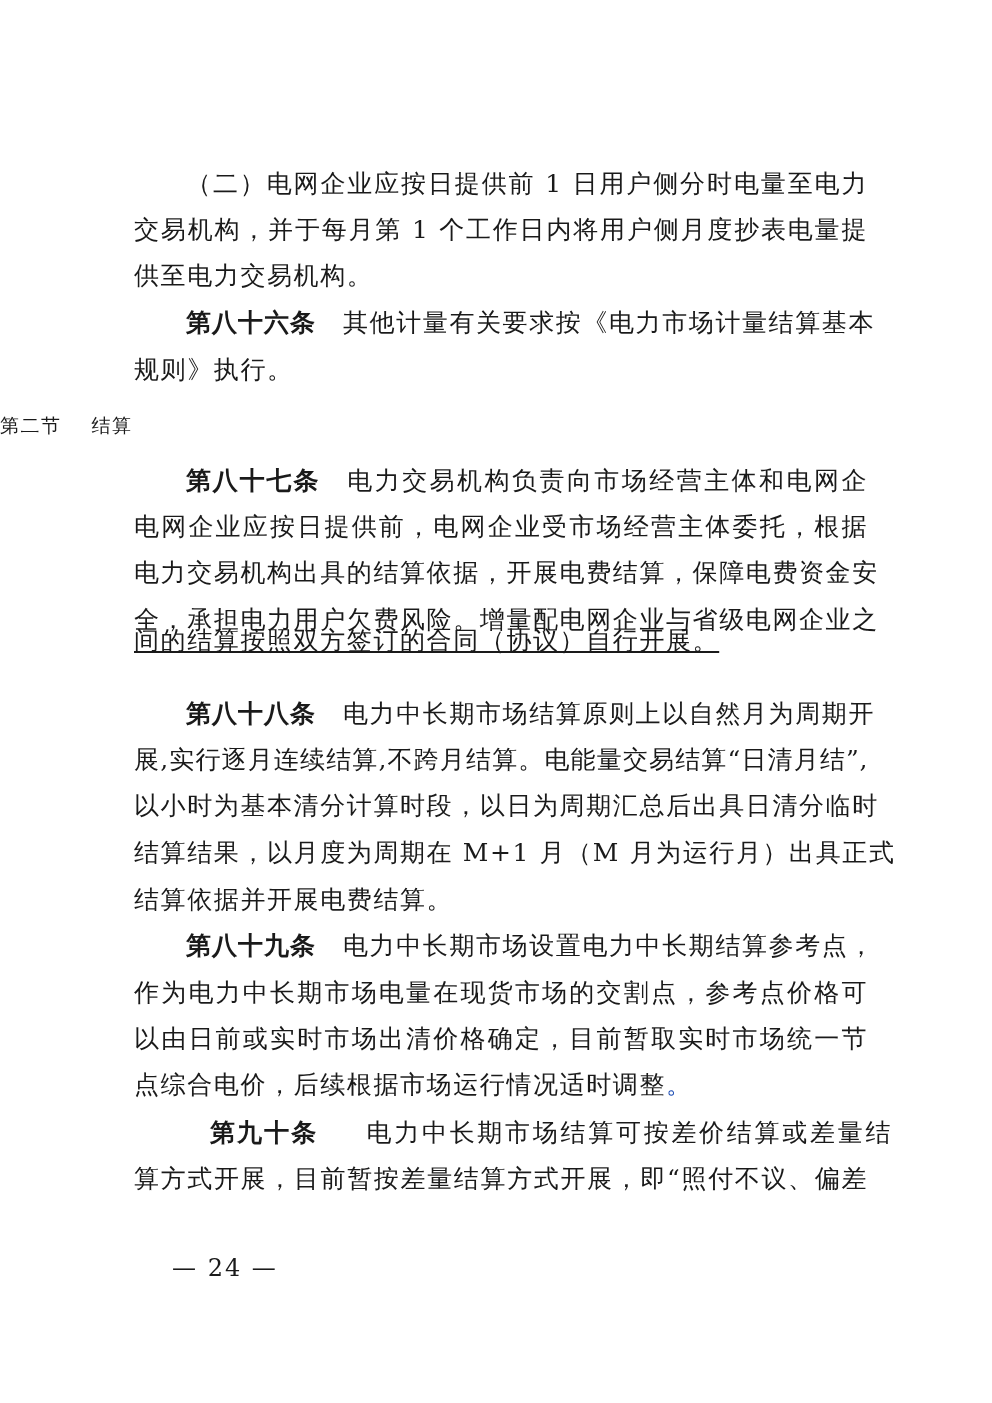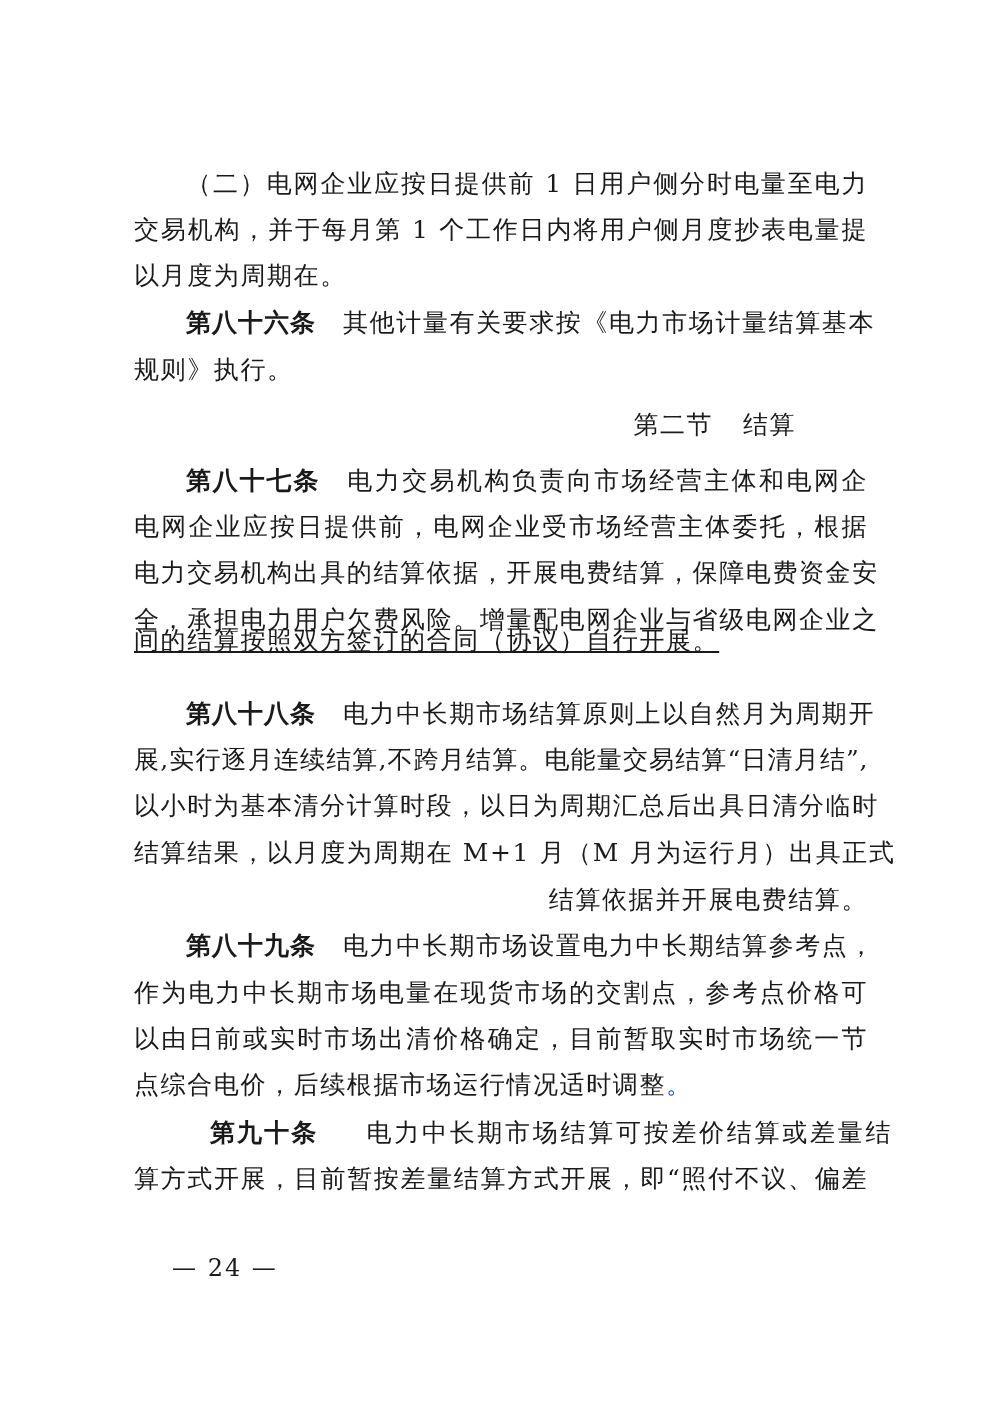--- a/index.html
+++ b/index.html
@@ -5,34 +5,34 @@
   html, body { margin: 0; padding: 0; background: #ffffff; }
   body { width: 992px; height: 1403px; position: relative; overflow: hidden;
          font-family: "DejaVu Serif", "Liberation Serif", serif; color: #1a1a1a; }
   .page { position: absolute; left: 0; top: 0; width: 992px; height: 1403px; background: #fff; border-radius: 22px; }
   .line { position: absolute; left: 134px; width: 734px; height: 46px; line-height: 46px;
           font-size: 25px; white-space: nowrap; letter-spacing: 1.6px; }
   .line.justify { text-align: justify; text-align-last: justify; }
   .line.indent { left: 186px; width: 682px; }
   .art { font-weight: bold; letter-spacing: 1px; margin-right: 27px; }
   .art.wide { margin-right: 48px; }
-  .heading { position: absolute; left: 0; width: 796px; text-align: right; top: 402px;
-             height: 46px; line-height: 46px; font-size: 25px; letter-spacing: 1.5px; }
+  .heading { position: absolute; left: 0; width: 796px; text-align: left; top: 402px;
+             height: 46px; line-height: 46px; font-size: 19px; letter-spacing: 1.5px; }
   .heading .gap { display: inline-block; width: 30px; }
   .pageno { position: absolute; left: 172px; top: 1248px; font-size: 24px; line-height: 40px; letter-spacing: 2px; }
   .blue-dot { color: #1f4fb5; }
 </style>
 </head>
 <body>
 
 <div class="page">
 
   <div class="line indent justify" style="top:161px;">（二）电网企业应按日提供前 1 日用户侧分时电量至电力</div>
   <div class="line justify" style="top:207px;">交易机构，并于每月第 1 个工作日内将用户侧月度抄表电量提</div>
-  <div class="line" style="top:253px;">以月度为周期在。</div>
+  <div class="line" style="top:253px;">供至电力交易机构。</div>
 
   <div class="line indent justify" style="top:300px;">
     <span class="art">第八十六条</span><span>其他计量有关要求按《电力市场计量结算基本</span>
   </div>
   <div class="line" style="top:347px;">规则》执行。</div>
 
   <div class="heading">
     <span>第二节</span><span class="gap"></span><span>结算</span>
   </div>
 
@@ -43,21 +43,21 @@
   <div class="line justify" style="top:550px;">电力交易机构出具的结算依据，开展电费结算，保障电费资金安</div>
   <div class="line justify" style="top:597px;">全，承担电力用户欠费风险。增量配电网企业与省级电网企业之</div>
   <div class="line" style="top:618px;text-decoration:underline;">间的结算按照双方签订的合同（协议）自行开展。</div>
 
   <div class="line indent justify" style="top:691px;">
     <span class="art">第八十八条</span><span>电力中长期市场结算原则上以自然月为周期开</span>
   </div>
   <div class="line justify" style="top:737px; letter-spacing:0.6px;">展,实行逐月连续结算,不跨月结算。电能量交易结算“日清月结”,</div>
   <div class="line justify" style="top:783px;">以小时为基本清分计算时段，以日为周期汇总后出具日清分临时</div>
   <div class="line justify" style="top:830px;">结算结果，以月度为周期在 M+1 月（M 月为运行月）出具正式</div>
-  <div class="line" style="top:877px;text-align:right;">结算依据并开展电费结算。</div>
+  <div class="line" style="top:877px;">结算依据并开展电费结算。</div>
 
   <div class="line indent justify" style="top:923px;">
     <span class="art">第八十九条</span><span>电力中长期市场设置电力中长期结算参考点，</span>
   </div>
   <div class="line justify" style="top:970px;">作为电力中长期市场电量在现货市场的交割点，参考点价格可</div>
   <div class="line justify" style="top:1016px;">以由日前或实时市场出清价格确定，目前暂取实时市场统一节</div>
   <div class="line" style="top:1062px;">
     <span>点综合电价，后续根据市场运行情况适时调整</span><span class="blue-dot">。</span>
   </div>
 

